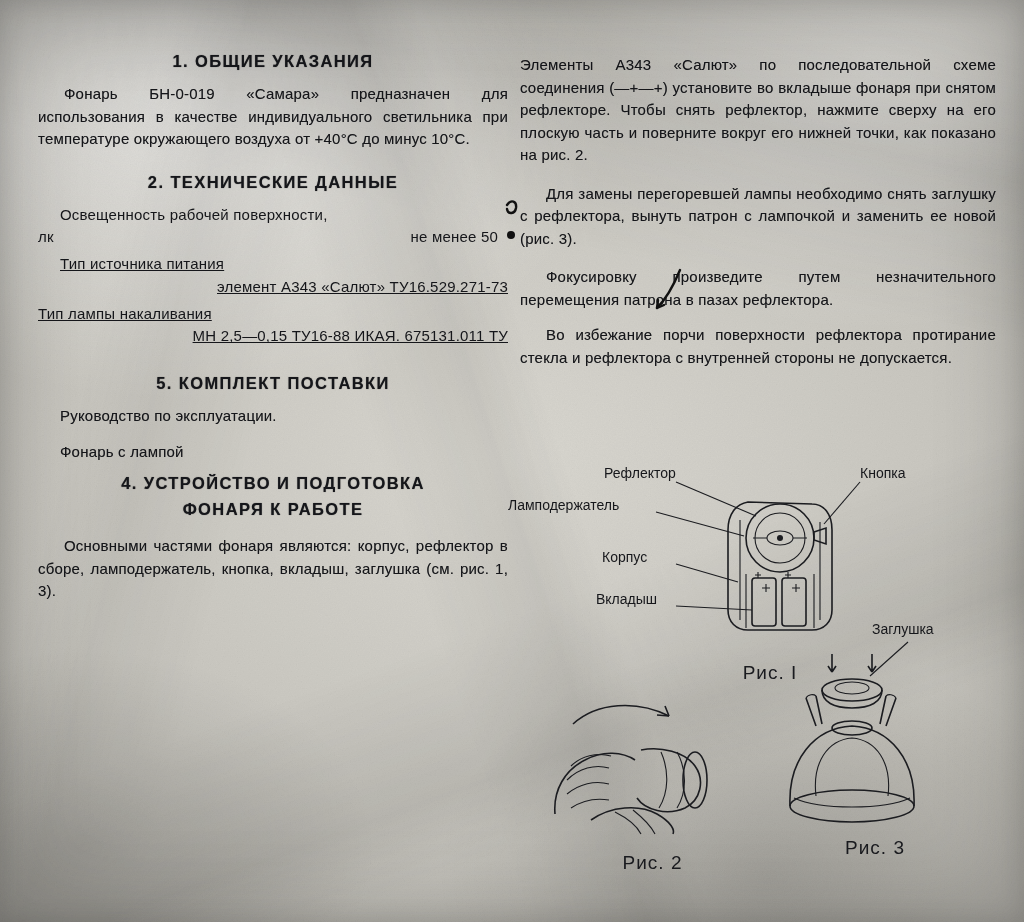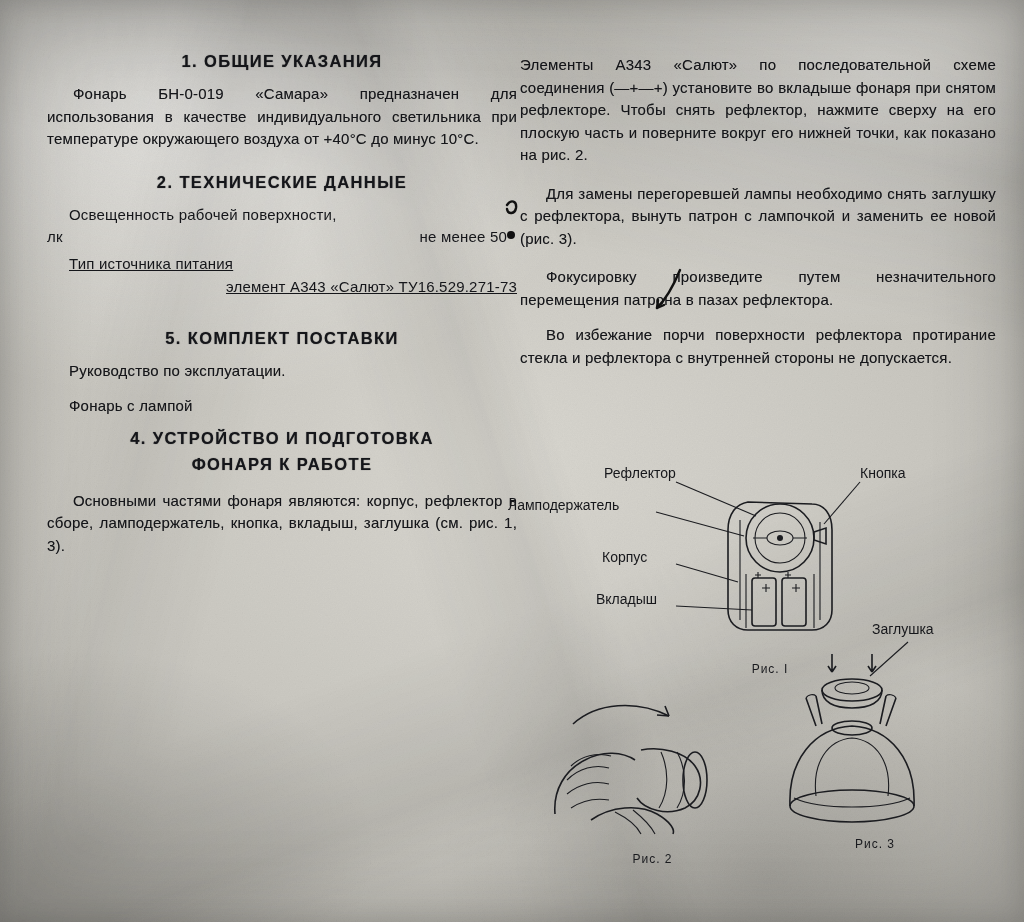--- a/index.html
+++ b/index.html
@@ -56,21 +56,21 @@
     opacity: .18;
     mix-blend-mode: multiply;
   }
 
   
   .col {
     position: absolute;
     top: 0;
     color: #15161a;
   }
-  #col-left  { left: 47px;  width: 470px; }
+  #col-left  { left: 38px;  width: 470px; }
   #col-right { left: 520px; width: 476px; }
 
   .h2 {
     text-align: center;
     font-weight: bold;
     font-size: 16.5px;
     letter-spacing: 1.4px;
     margin: 0 0 12px 0;
     text-shadow: 0 0 1px rgba(0,0,0,.55);
   }
@@ -98,21 +98,21 @@
   }
   .kv-row { overflow: hidden; }
   .ta-right { text-align: right; }
 
   .blk { margin-bottom: 13px; text-decoration: underline; }
 
   
   .figwrap { position: absolute; }
   .figcap {
     text-align: center;
-    font-size: 12px;
+    font-size: 19px;
     letter-spacing: 1px;
     color: #1a1b1f;
   }
   svg { display: block; overflow: visible; }
   .ln   { stroke: #1b1c20; fill: none; stroke-width: 1.6; }
   .ln-t { stroke: #1b1c20; fill: none; stroke-width: 1.1; }
   .lbl  { font-family: "Liberation Sans", sans-serif; font-size: 14px; fill: #16171b; }
   .ink  { fill: #1b1c20; }
 
   
@@ -143,20 +143,24 @@
     <div class="blk">
       <div class="kv-row">
         <span class="kv" style="display:inline-block;width:300px;text-indent:22px;">Освещенность рабочей поверхности, лк</span><span class="kv" style="display:inline-block;width:160px;text-align:right;">не менее 50</span>
       </div>
       <div style="height:4px;"></div>
       <div>
         <div class="kv" style="text-indent:22px;">Тип источника питания</div>
         <div class="kv ta-right">элемент А343 «Салют» ТУ16.529.271-73</div>
       </div>
       <div style="height:4px;"></div>
+      <div>
+        <div class="kv">Тип лампы накаливания</div>
+        <div class="kv ta-right">МН 2,5—0,15 ТУ16-88 ИКАЯ. 675131.011 ТУ</div>
+      </div>
     </div>
 
 
     <h2 class="h2" style="margin-top:26px;">5. КОМПЛЕКТ ПОСТАВКИ</h2>
 
     <p class="body nojust" style="text-indent:22px;">Руководство по эксплуатации.</p>
     <p class="body nojust" style="text-indent:22px;margin-bottom:9px;">Фонарь с лампой</p>
 
     <h2 class="h2 two-line" style="">4. УСТРОЙСТВО И ПОДГОТОВКА</h2>
     <h2 class="h2" style="margin-top:-8px;margin-bottom:16px;">ФОНАРЯ К РАБОТЕ</h2>

